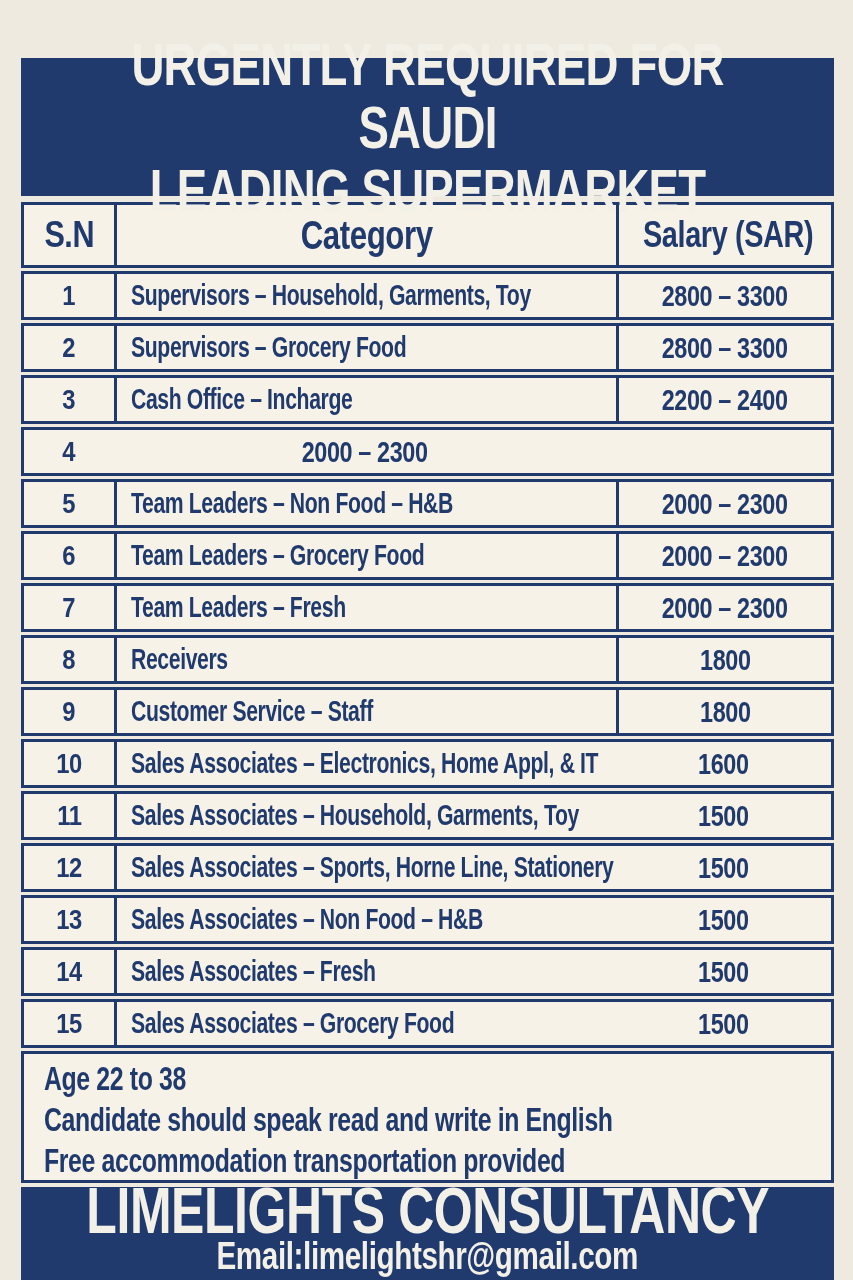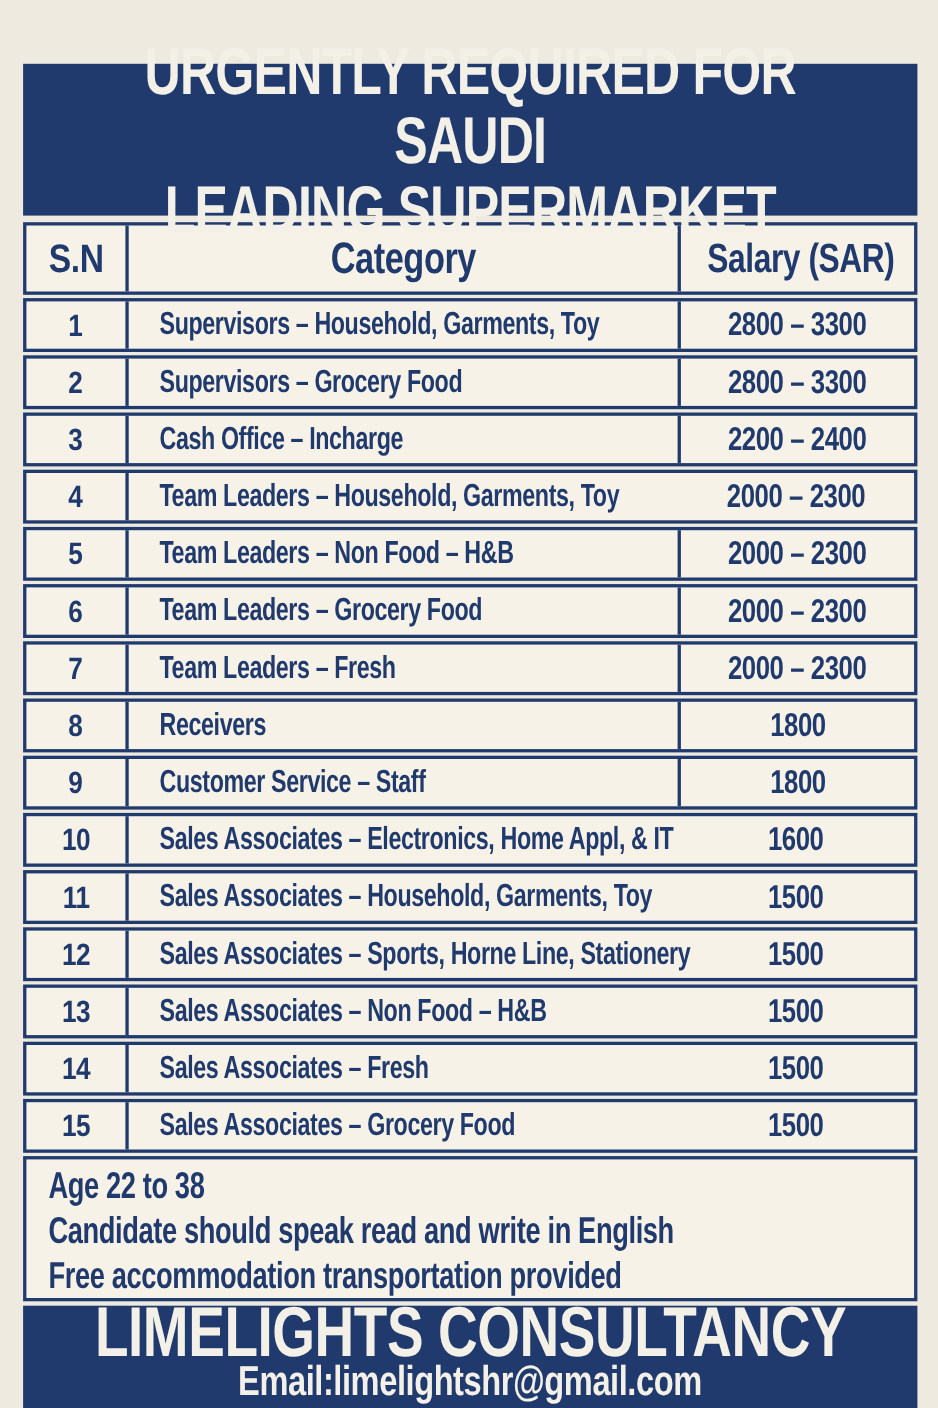--- a/index.html
+++ b/index.html
@@ -39,21 +39,21 @@
     grid-template-columns:90px 502px 1fr;
     border:3px solid var(--navy);
     background:var(--cell);
     margin-top:3px;
     align-items:center;
     height:49px;
   }
   .row.thead{height:66px;margin-top:6px;}
   .cell{height:100%;display:flex;align-items:center;overflow:visible;}
   .cell.sn{justify-content:center;text-align:right;}
-  .cell.cat{border-left:3px solid var(--navy);padding-left:28px;}
+  .cell.cat{border-left:3px solid var(--navy);padding-left:14px;}
   .cell.sal{border-left:3px solid var(--navy);justify-content:center;}
   .row.no-divider .cell.sal{border-left:none;}
   .thead .cell.cat{justify-content:center;padding-left:0;}
   .thead .sn-t{font-size:36px;transform:scaleX(.85);}
   .thead .cat-t{font-size:40px;}
   .thead .sal-t{font-size:37px;}
   .sn-v{font-size:28px;transform:scaleX(.85);}
   .cat-v{font-size:29px;}
   .sal-v{font-size:30px;}
 
@@ -135,23 +135,20 @@
           <span class="cx cat-v">Cash Office – Incharge</span>
         </div>
         <div class="cell sal">
           <span class="cxc sal-v">2200 – 2400</span>
         </div>
       </div>
       <div class="row no-divider">
         <div class="cell sn">
           <span class="cxc sn-v">4</span>
         </div>
-        <div class="cell cat">
-          <span class="cx cat-v">Team Leaders – Household, Garments, Toy</span>
-        </div>
         <div class="cell sal">
           <span class="cxc sal-v">2000 – 2300</span>
         </div>
       </div>
       <div class="row">
         <div class="cell sn">
           <span class="cxc sn-v">5</span>
         </div>
         <div class="cell cat">
           <span class="cx cat-v">Team Leaders – Non Food – H&amp;B</span>

